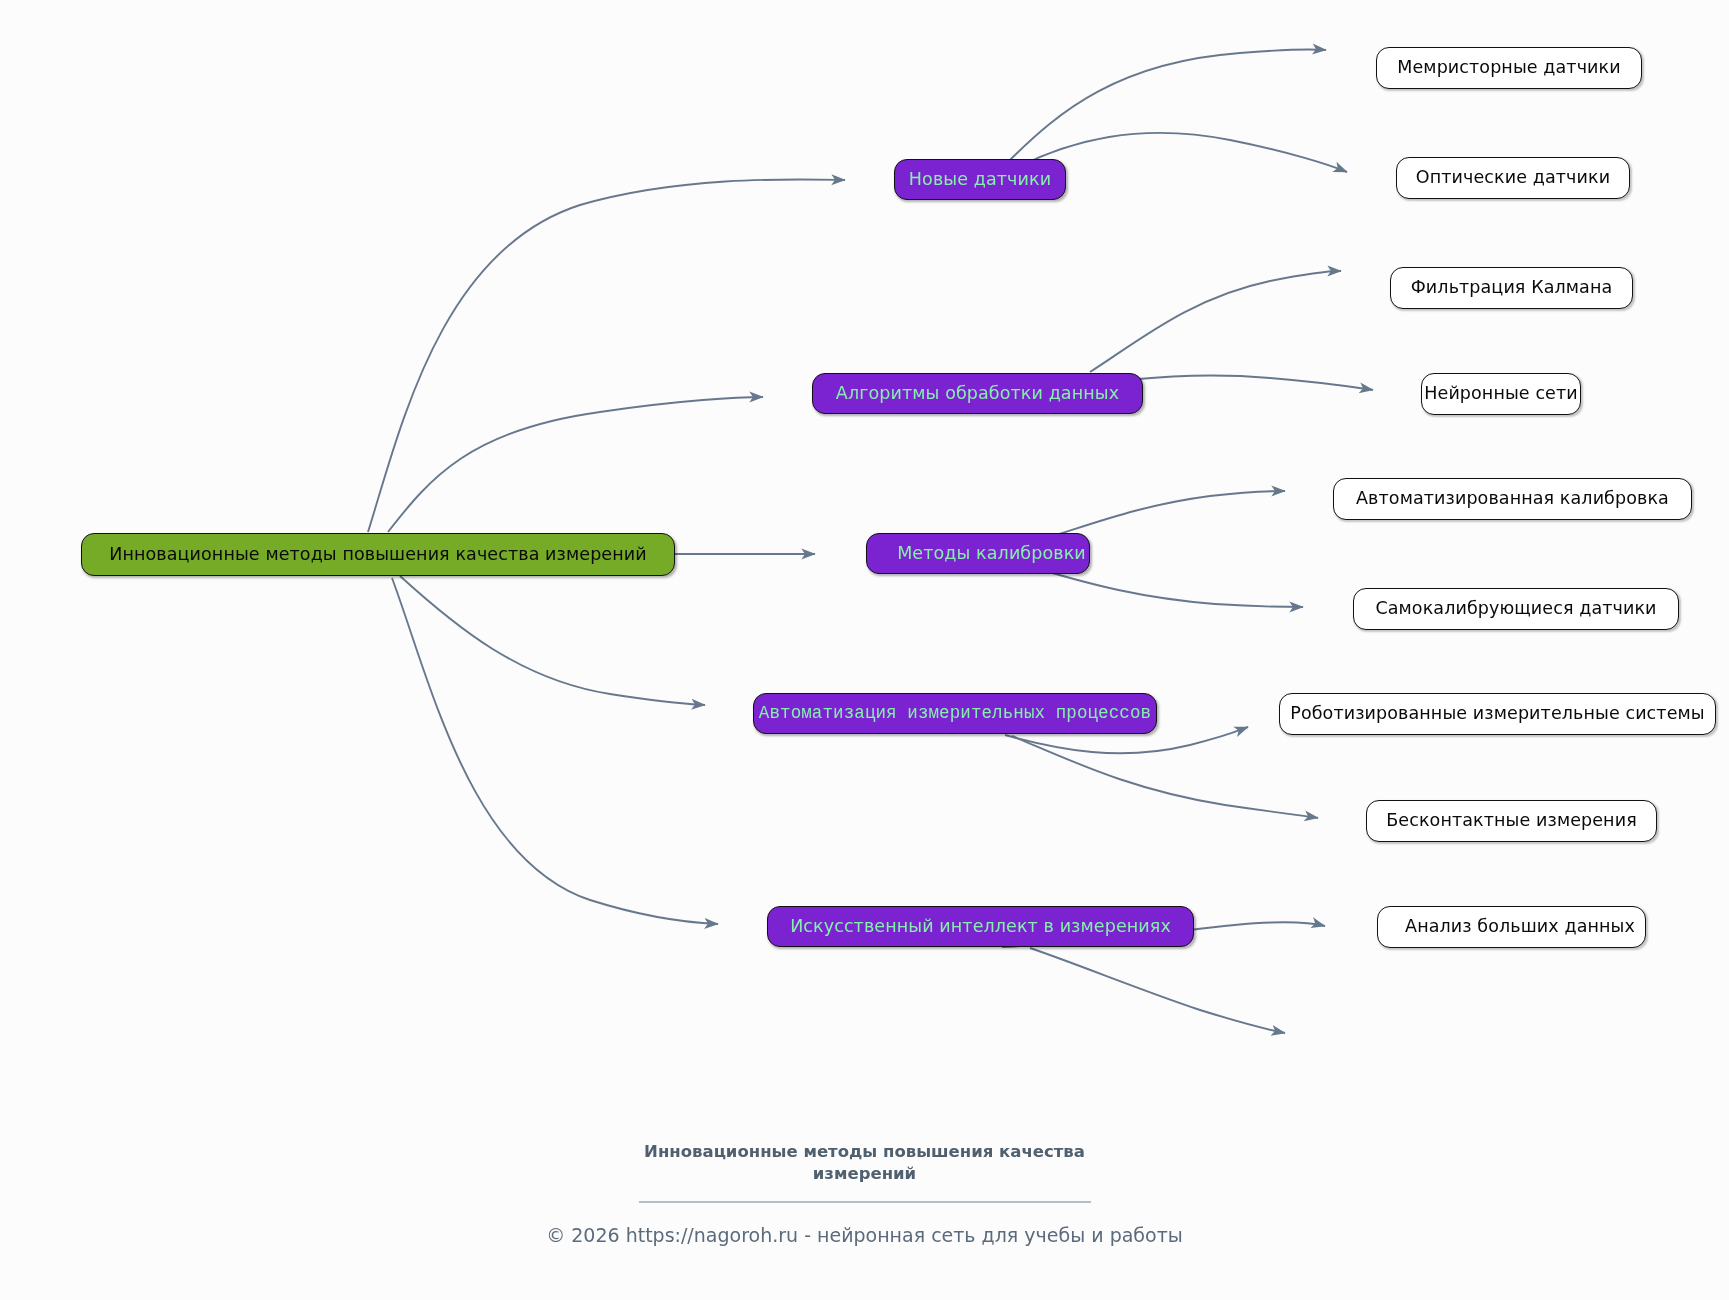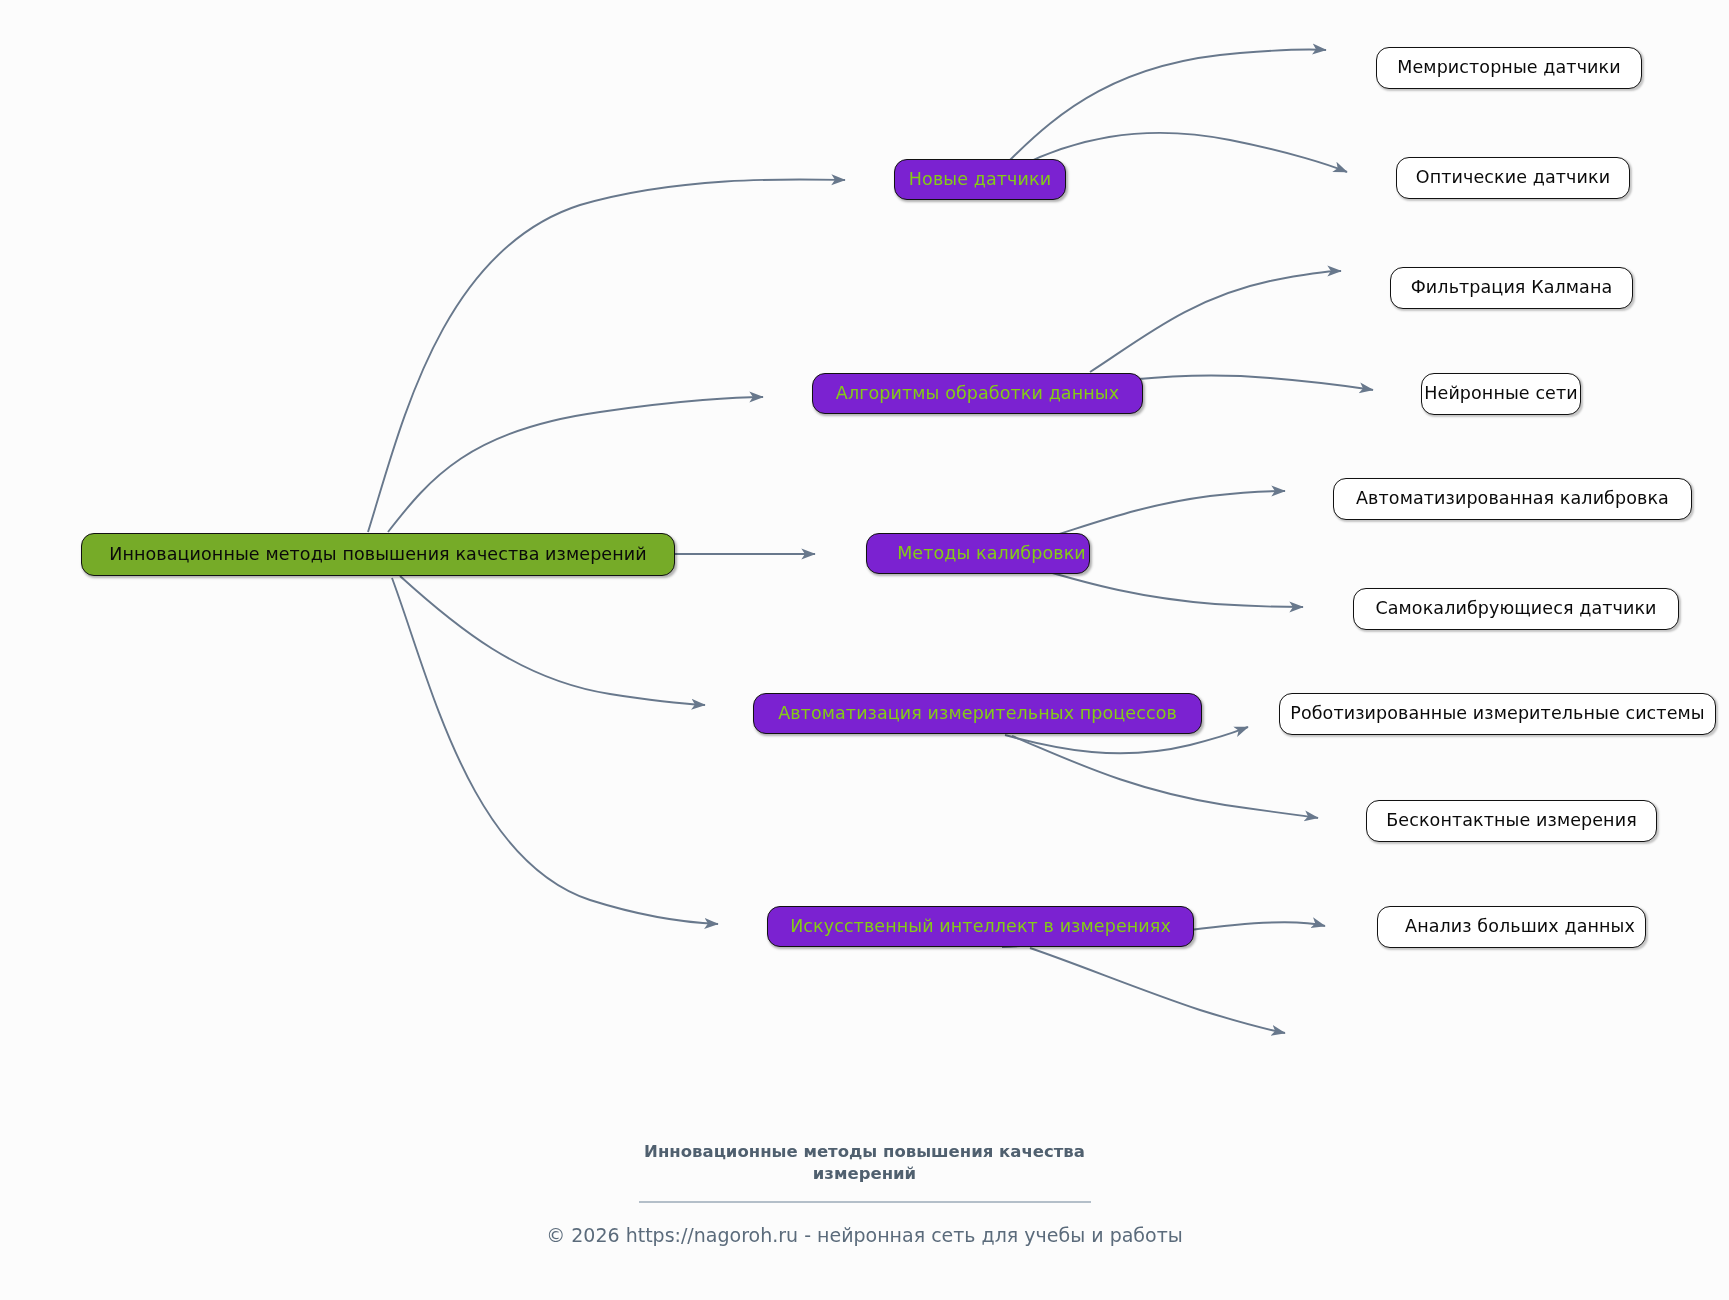--- a/index.html
+++ b/index.html
@@ -45,21 +45,21 @@
   }
   .node-root {
     background: #76ab28;
     border: 1.6px solid #111111;
     box-shadow: 1.5px 2px 2.5px rgba(0,0,0,0.30);
   }
   .node-branch {
     background: #7b22d1;
     border: 1.6px solid #111111;
     box-shadow: 1.5px 2px 2.5px rgba(0,0,0,0.30);
-    color: #84cc16;
+    color: #86efac;
   }
   .node-leaf {
     background: #ffffff;
     border: 1.7px solid #121212;
     box-shadow: 1.2px 1.6px 2px rgba(0,0,0,0.22);
     color: #0a0a0a;
   }
   .footer-title {
     position: absolute;
     left: 50%;
@@ -135,21 +135,21 @@
   <div class="node node-leaf" style="left: 1360px; top: 157px; width: 234px; height: 42px;">Оптические датчики</div>
 
   <div class="node node-branch" style="left: 776px; top: 373px; width: 331px; height: 41px;">Алгоритмы обработки данных</div>
   <div class="node node-leaf" style="left: 1354px; top: 267px; width: 243px; height: 42px;">Фильтрация Калмана</div>
   <div class="node node-leaf" style="left: 1385px; top: 373px; width: 160px; height: 42px;">Нейронные сети</div>
 
   <div class="node node-branch" style="left: 830px; top: 533px; width: 224px; height: 41px; padding-left: 27px;">Методы калибровки</div>
   <div class="node node-leaf" style="left: 1297px; top: 478px; width: 359px; height: 42px;">Автоматизированная калибровка</div>
   <div class="node node-leaf" style="left: 1317px; top: 588px; width: 326px; height: 42px;">Самокалибрующиеся датчики</div>
 
-  <div class="node node-branch" style="left: 717px; top: 693px; width: 449px; height: 41px;">Автоматизация измерительных процессов</div>
+  <div class="node node-branch" style="left: 717px; top: 693px; width: 404px; height: 41px; font-family: Liberation Mono, monospace;">Автоматизация измерительных процессов</div>
   <div class="node node-leaf" style="left: 1243px; top: 693px; width: 437px; height: 42px;">Роботизированные измерительные системы</div>
   <div class="node node-leaf" style="left: 1330px; top: 800px; width: 291px; height: 42px;">Бесконтактные измерения</div>
 
   <div class="node node-branch" style="left: 731px; top: 906px; width: 427px; height: 41px;">Искусственный интеллект в измерениях</div>
   <div class="node node-leaf" style="left: 1341px; top: 906px; width: 269px; height: 42px; padding-left: 17px;">Анализ больших данных</div>
 
   <div class="footer-title">Инновационные методы повышения качества измерений</div>
   <div class="footer-rule"></div>
   <div class="footer-credit">© 2026 https://nagoroh.ru - нейронная сеть для учебы и работы</div>
 

